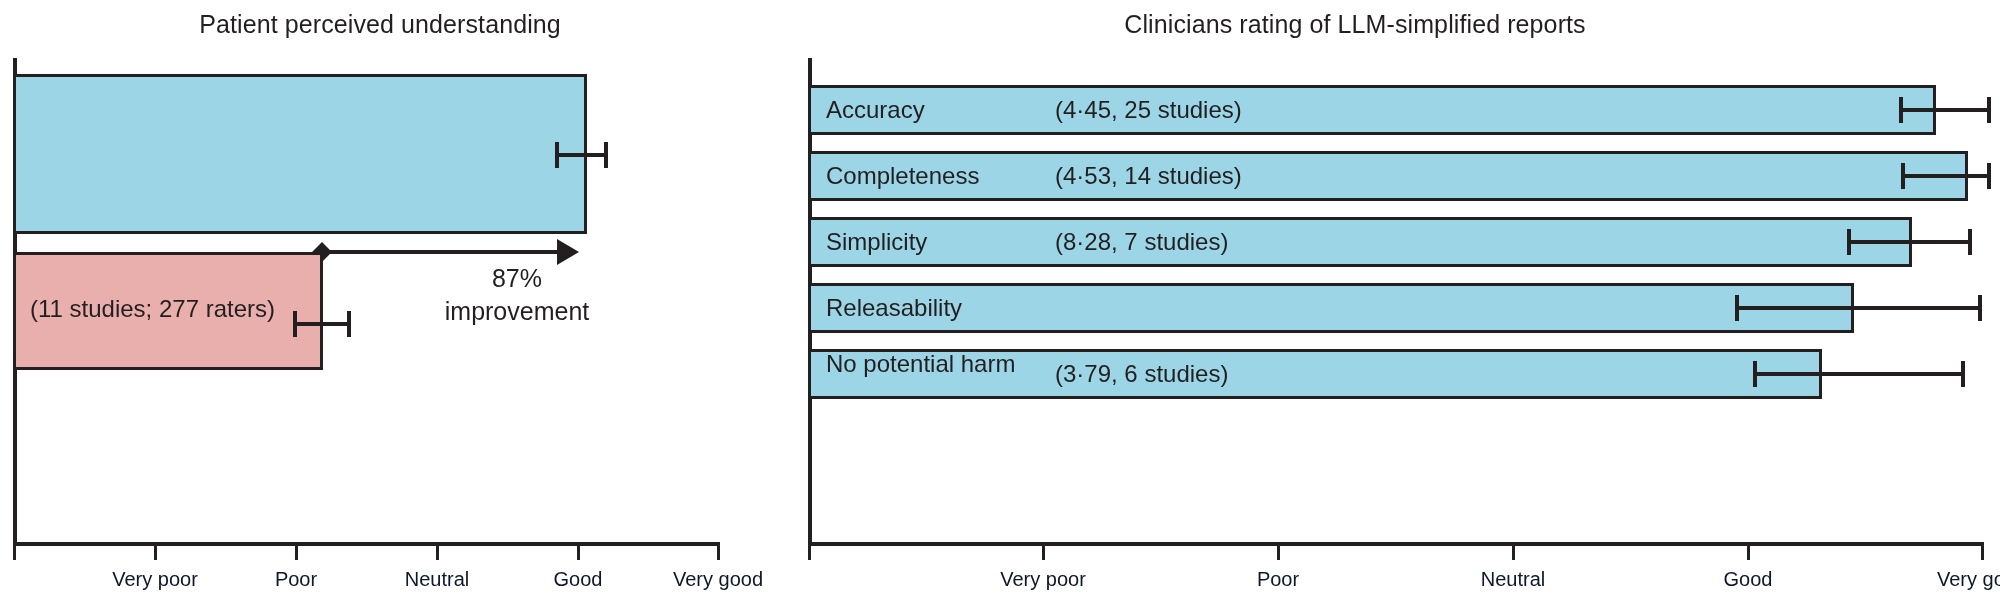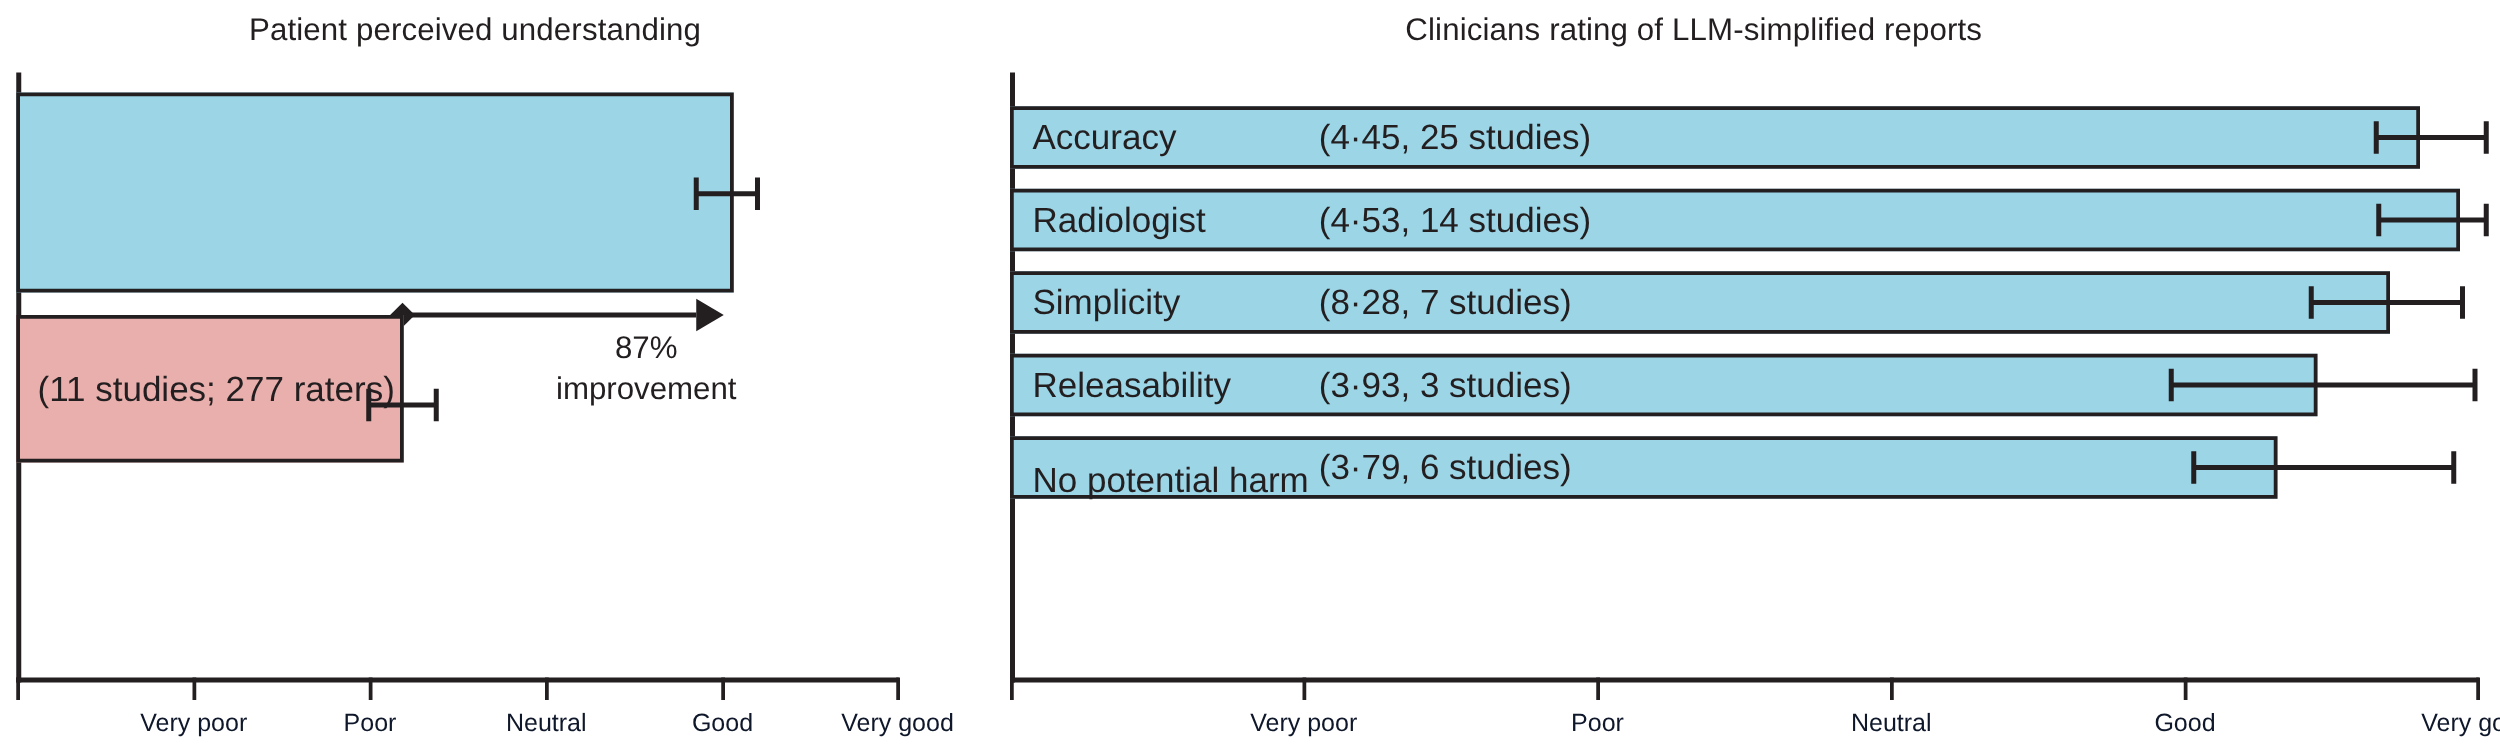--- a/index.html
+++ b/index.html
@@ -11,21 +11,21 @@
   
   .yaxis{position:absolute;background:#231f20;width:4px;}
   .xaxis{position:absolute;background:#231f20;height:4px;}
   .tick{position:absolute;background:#231f20;width:3px;height:18px;}
   .ticklabel{position:absolute;font-size:20px;color:#0f172a;text-align:center;white-space:nowrap;transform:translateX(-50%);}
 
   
   .bar{position:absolute;border:3px solid #231f20;box-sizing:border-box;}
   .bar.blue{background:#9BD5E6;}
   .bar.pink{background:#E9AFAD;}
-  .barlabel{position:absolute;font-size:28px;color:#231f20;white-space:nowrap;line-height:1.18;}
+  .barlabel{position:absolute;font-size:24px;color:#231f20;white-space:nowrap;line-height:1.18;}
   .barlabel.inbar{top:50%;transform:translateY(-50%);}
 
   
   .ebar{position:absolute;height:4px;background:#231f20;}
   .ecap{position:absolute;width:4px;height:26px;background:#231f20;}
 
   
   .arrowline{position:absolute;height:4px;background:#231f20;}
   .arrowhead{position:absolute;width:0;height:0;border-top:13px solid transparent;border-bottom:13px solid transparent;border-left:22px solid #231f20;}
   .diamond{position:absolute;width:14px;height:14px;background:#231f20;transform:rotate(45deg);}
@@ -104,41 +104,40 @@
     <div class="ticklabel" style="left:1192px;top:568px;">Very good</div>
 
     <div class="bar blue" style="left:18px;top:85px;width:1128px;height:50px;"></div>
     <div class="barlabel inbar" style="left:36px;top:110px;">Accuracy</div>
     <div class="barlabel inbar" style="left:265px;top:110px;">(4·45, 25 studies)</div>
     <div class="ebar" style="left:1110px;top:108px;width:90px;"></div>
     <div class="ecap" style="left:1109px;top:97px;"></div>
     <div class="ecap" style="left:1197px;top:97px;"></div>
 
     <div class="bar blue" style="left:18px;top:151px;width:1160px;height:50px;"></div>
-    <div class="barlabel inbar" style="left:36px;top:176px;">Radiologist</div>
+    <div class="barlabel inbar" style="left:36px;top:176px;">Completeness</div>
     <div class="barlabel inbar" style="left:265px;top:176px;">(4·53, 14 studies)</div>
     <div class="ebar" style="left:1112px;top:174px;width:88px;"></div>
     <div class="ecap" style="left:1111px;top:163px;"></div>
     <div class="ecap" style="left:1197px;top:163px;"></div>
 
     <div class="bar blue" style="left:18px;top:217px;width:1104px;height:50px;"></div>
     <div class="barlabel inbar" style="left:36px;top:242px;">Simplicity</div>
     <div class="barlabel inbar" style="left:265px;top:242px;">(8·28, 7 studies)</div>
     <div class="ebar" style="left:1058px;top:240px;width:123px;"></div>
     <div class="ecap" style="left:1057px;top:229px;"></div>
     <div class="ecap" style="left:1178px;top:229px;"></div>
 
     <div class="bar blue" style="left:18px;top:283px;width:1046px;height:50px;"></div>
     <div class="barlabel inbar" style="left:36px;top:308px;">Releasability</div>
-    <div class="barlabel inbar" style="left:265px;top:308px;">(3·93, 3 studies)</div>
     <div class="ebar" style="left:946px;top:306px;width:245px;"></div>
     <div class="ecap" style="left:945px;top:295px;"></div>
     <div class="ecap" style="left:1188px;top:295px;"></div>
 
     <div class="bar blue" style="left:18px;top:349px;width:1014px;height:50px;"></div>
-    <div class="barlabel inbar" style="left:36px;top:384px;">No potential harm</div>
+    <div class="barlabel inbar" style="left:36px;top:364px;">No potential harm</div>
     <div class="barlabel inbar" style="left:265px;top:374px;">(3·79, 6 studies)</div>
     <div class="ebar" style="left:964px;top:372px;width:210px;"></div>
     <div class="ecap" style="left:963px;top:361px;"></div>
     <div class="ecap" style="left:1171px;top:361px;"></div>
 
   </div>
 </div>
 
 </body></html>

